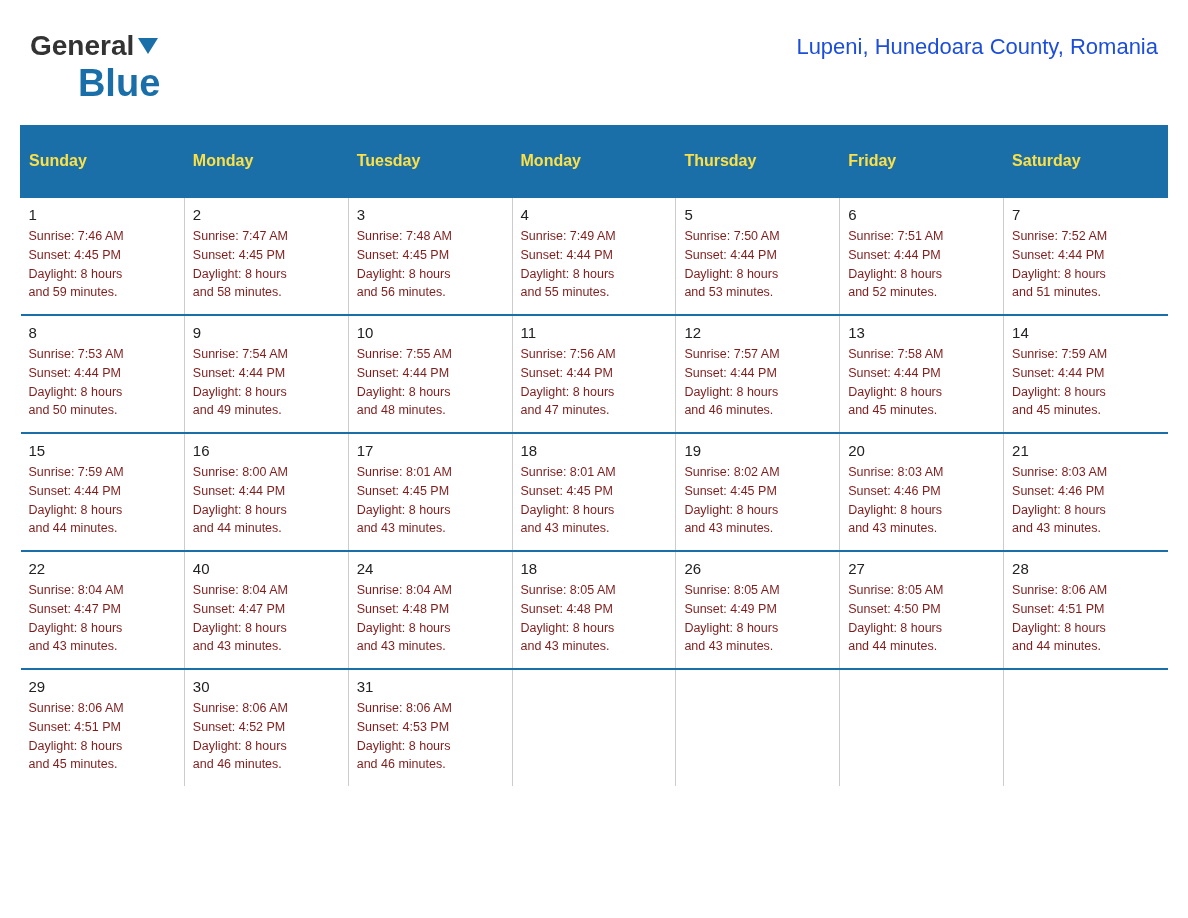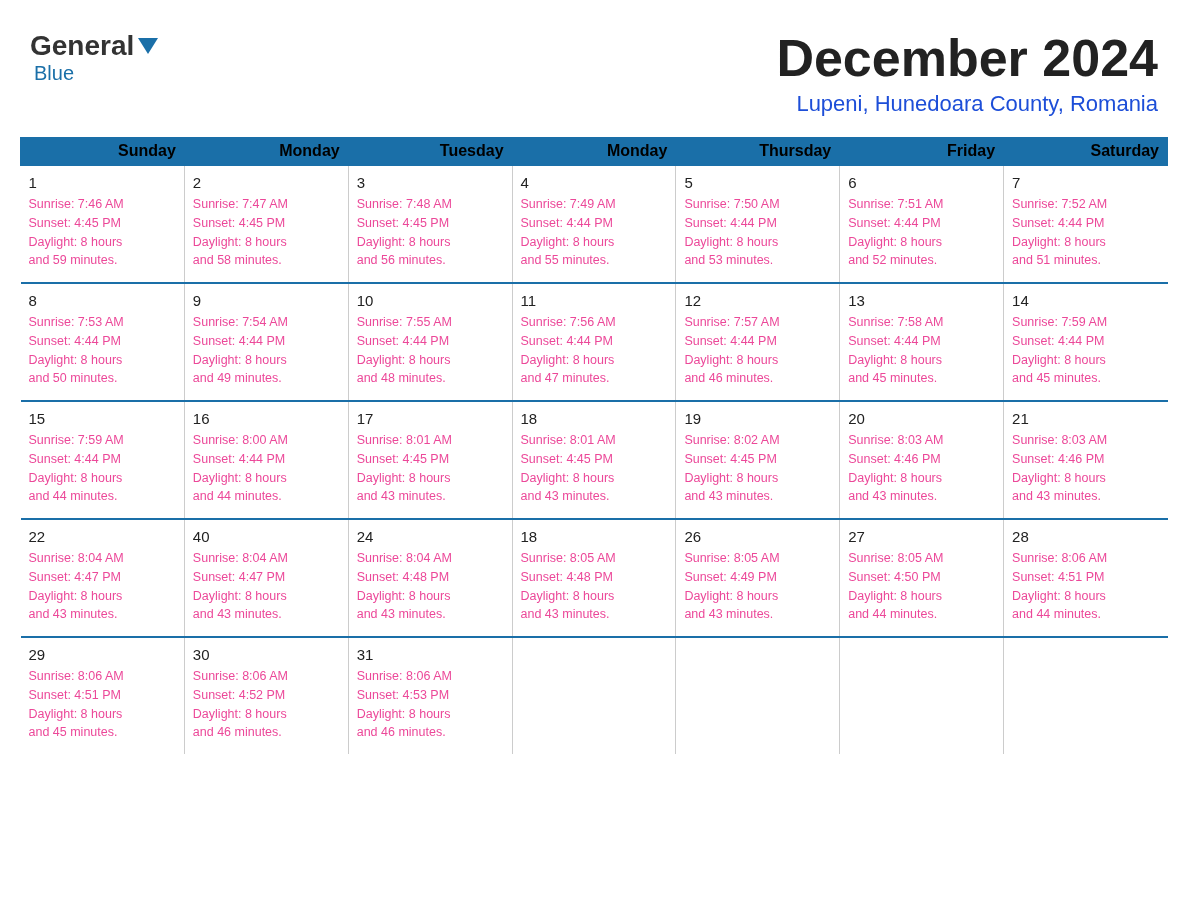--- a/index.html
+++ b/index.html
@@ -13,21 +13,21 @@
     .header {
       display: flex;
       justify-content: space-between;
       align-items: flex-start;
       margin-bottom: 20px;
       padding: 10px 10px 0 10px;
     }
     .logo {
       display: flex;
       flex-direction: column;
-      align-items: flex-start;
+      align-items: flex-end;
     }
     .logo-text {
       font-size: 28px;
       font-weight: bold;
       color: #333;
       display: flex;
       align-items: center;
       gap: 2px;
     }
     .logo-general { color: #333; }
@@ -55,25 +55,25 @@
       font-size: 22px;
       color: #1d4ed8;
       margin-top: 4px;
     }
     .calendar {
       width: 100%;
       border-collapse: collapse;
     }
     .calendar thead th {
       background-color: #1a6fa8;
-      color: #000000;
+      color: #fde047;
       font-size: 16px;
       font-weight: bold;
-      padding: 4px 8px;
-      text-align: right;
+      padding: 26px 8px;
+      text-align: left;
       border: 1px solid #1a6fa8;
     }
     .calendar tbody td {
       vertical-align: top;
       padding: 8px 8px 12px 8px;
       border: 1px solid #ccc;
       border-top: 2px solid #1a6fa8;
       width: 14.285%;
       font-size: 13px;
       color: #333;
@@ -93,41 +93,40 @@
     .day-number {
       font-size: 15px;
       font-weight: normal;
       color: #222;
       margin-bottom: 4px;
       display: block;
     }
     .day-info {
       font-size: 12.5px;
       line-height: 1.5;
-      color: #ec4899;
+      color: #7f1d1d;
     }
     .empty-cell {
       background: #fff;
     }
   </style>
 </head>
 <body>
 
 <div class="header">
   <div class="logo">
     <div class="logo-text">
       <span class="logo-general">General</span>
       <span class="logo-triangle"></span>
     </div>
     <div style="margin-left: 4px;">
-      <span class="logo-blue" style="font-size:20px;font-weight:normal;">Blue</span>
+      <span class="logo-blue" style="font-size:38px;font-weight:bold;">Blue</span>
     </div>
   </div>
   <div class="title-area">
-    <div class="month-title">December 2024</div>
     <div class="location">Lupeni, Hunedoara County, Romania</div>
   </div>
 </div>
 
 <table class="calendar">
   <thead>
     <tr>
     <th>Sunday</th>
         <th>Monday</th>
         <th>Tuesday</th>

